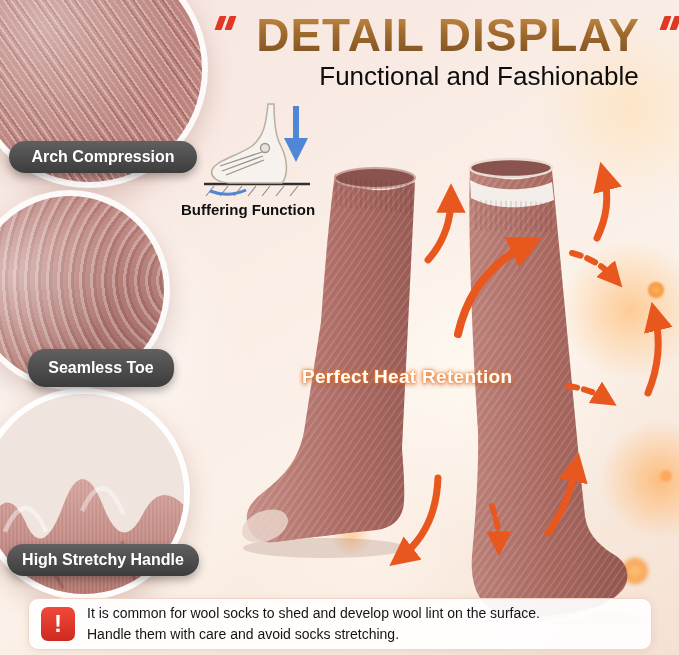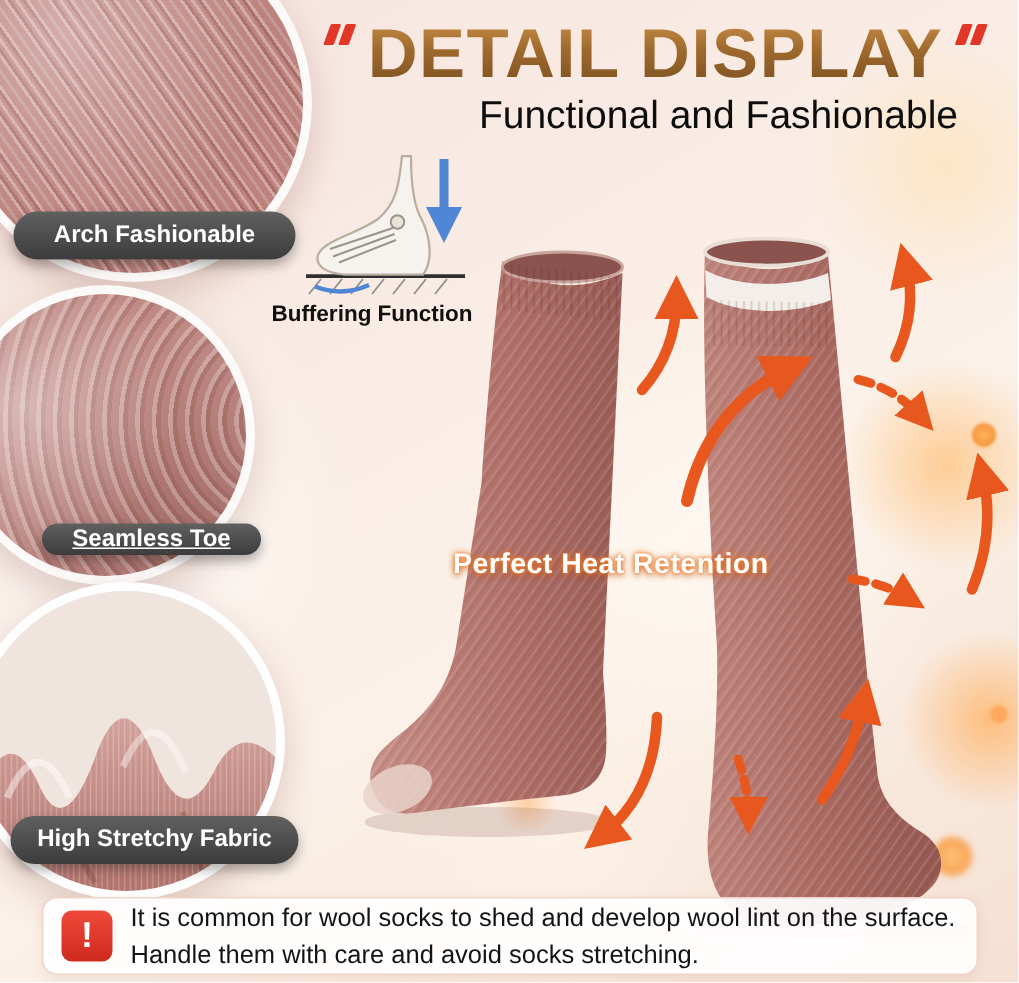--- a/index.html
+++ b/index.html
@@ -15,21 +15,21 @@
   .b4 { left:600px; top:420px; width:120px; height:120px; background:radial-gradient(circle,rgba(255,176,96,.75),rgba(255,176,96,0) 70%); }
   .b5 { left:540px; top:20px; width:180px; height:180px; background:radial-gradient(circle,rgba(255,226,186,.7),rgba(255,226,186,0) 70%); }
   .b6 { left:240px; top:430px; width:260px; height:260px; background:radial-gradient(circle,rgba(255,244,235,.6),rgba(255,244,235,0) 70%); }
   .dot { position:absolute; border-radius:50%; }
   .d1 { left:648px; top:282px; width:16px; height:16px; background:radial-gradient(circle,#ffb25e,#f08a2e); filter:blur(1px); }
   .d2 { left:622px; top:558px; width:26px; height:26px; background:radial-gradient(circle,#ffc27a,rgba(240,138,46,.9)); filter:blur(2px); }
   .d3 { left:660px; top:470px; width:12px; height:12px; background:#ffa85e; filter:blur(1px); }
   .d4 { left:330px; top:515px; width:42px; height:42px; background:radial-gradient(circle,rgba(255,190,130,.65),rgba(255,190,130,0) 70%); }
 
   .header { position:absolute; left:195px; top:12px; width:484px; text-align:center; z-index:4; }
-  .title-row { display:flex; justify-content:center; align-items:flex-start; gap:10px; }
+  .title-row { display:flex; justify-content:flex-end; align-items:flex-start; gap:22px; }
   .mark { display:flex; gap:3px; margin-top:4px; }
   .mark i { display:block; width:7px; height:14px; background:#e03726; transform:skewX(-20deg); border-radius:1px; }
   .title {
     margin:0; font-size:46px; font-weight:800; letter-spacing:1px; line-height:1.0;
     background:linear-gradient(180deg,#c98f47 0%,#a06a2e 45%,#7c5120 100%);
     -webkit-background-clip:text; background-clip:text; color:transparent;
   }
   .subtitle { margin-top:3px; font-size:26px; color:#0d0d0d; font-weight:500; transform:translateX(42px); }
 
   .circle {
@@ -52,21 +52,21 @@
   }
   .circle3 { left:-22px; top:388px; width:212px; height:212px; background:#f0e4de; }
   .circle3 svg { position:absolute; left:0; top:0; width:100%; height:100%; }
 
   .pill {
     position:absolute; display:flex; align-items:center; justify-content:center;
     background:linear-gradient(180deg,#606060,#3c3c3c); color:#fff; font-size:16px; font-weight:bold;
     border-radius:17px; box-shadow:0 4px 8px rgba(0,0,0,.3); white-space:nowrap; z-index:5;
   }
   .pill1 { left:9px;  top:141px; width:188px; height:32px; }
-  .pill2 { left:28px; top:349px; width:146px; height:21px;text-decoration:underline; }
+  .pill2 { left:28px; top:349px; width:146px; height:38px; }
   .pill3 { left:7px;  top:544px; width:192px; height:32px; }
 
   .buffering { position:absolute; left:202px; top:100px; width:112px; height:100px; z-index:3; }
   .buffering svg { width:100%; height:100%; }
   .buffering-label { position:absolute; left:178px; top:201px; width:140px; text-align:center; font-size:15px; color:#101010; z-index:3;font-weight:bold; }
 
   .socks { position:absolute; left:225px; top:140px; width:454px; height:485px; z-index:3; }
 
   .heat-label {
     position:absolute; left:302px; top:366px; width:230px; text-align:left;
@@ -78,21 +78,21 @@
     position:absolute; left:28px; top:598px; width:624px; height:52px;
     background:rgba(255,255,255,.93); border:1px solid #f0d4c8; border-radius:10px;
     display:flex; align-items:center; gap:12px; padding:0 12px; box-sizing:border-box;
     z-index:8; box-shadow:0 2px 8px rgba(150,90,70,.12);
   }
   .notice-icon {
     flex:0 0 auto; width:34px; height:34px; border-radius:7px;
     background:linear-gradient(180deg,#f0493c,#cf2a1e); color:#fff; font-size:24px; font-weight:800;
     display:flex; align-items:center; justify-content:center;
   }
-  .notice-text { font-size:17px; color:#141414; line-height:1.5; }
+  .notice-text { font-size:14px; color:#141414; line-height:1.5; }
 </style>
 </head>
 <body>
 
 <div class="canvas">
 
   <div class="bokeh b1"></div>
   <div class="bokeh b2"></div>
   <div class="bokeh b3"></div>
   <div class="bokeh b4"></div>
@@ -120,23 +120,23 @@
       <rect width="212" height="212" fill="#f0e4de"></rect>
       <use href="#foldpath" fill="url(#foldg)"></use>
       <use href="#foldpath" fill="url(#foldr)"></use>
       <path d="M22,146 Q44,96 66,146" stroke="rgba(255,255,255,.45)" stroke-width="5" fill="none"></path>
       <path d="M104,124 Q126,74 148,128" stroke="rgba(255,255,255,.4)" stroke-width="5" fill="none"></path>
       <path d="M62,160 Q74,190 84,206" stroke="rgba(120,60,55,.30)" stroke-width="4" fill="none"></path>
       <path d="M146,156 Q156,184 162,204" stroke="rgba(120,60,55,.28)" stroke-width="4" fill="none"></path>
     </svg>
   </div>
 
-  <div class="pill pill1">Arch Fashionable</div>
+  <div class="pill pill1">Arch Compression</div>
   <div class="pill pill2">Seamless Toe</div>
-  <div class="pill pill3">High Stretchy Fabric</div>
+  <div class="pill pill3">High Stretchy Handle</div>
 
   <div class="header">
     <div class="title-row">
       <span class="mark">
           <i></i>
           <i></i>
         </span>
       <h1 class="title">DETAIL DISPLAY</h1>
       <span class="mark">
           <i></i>

